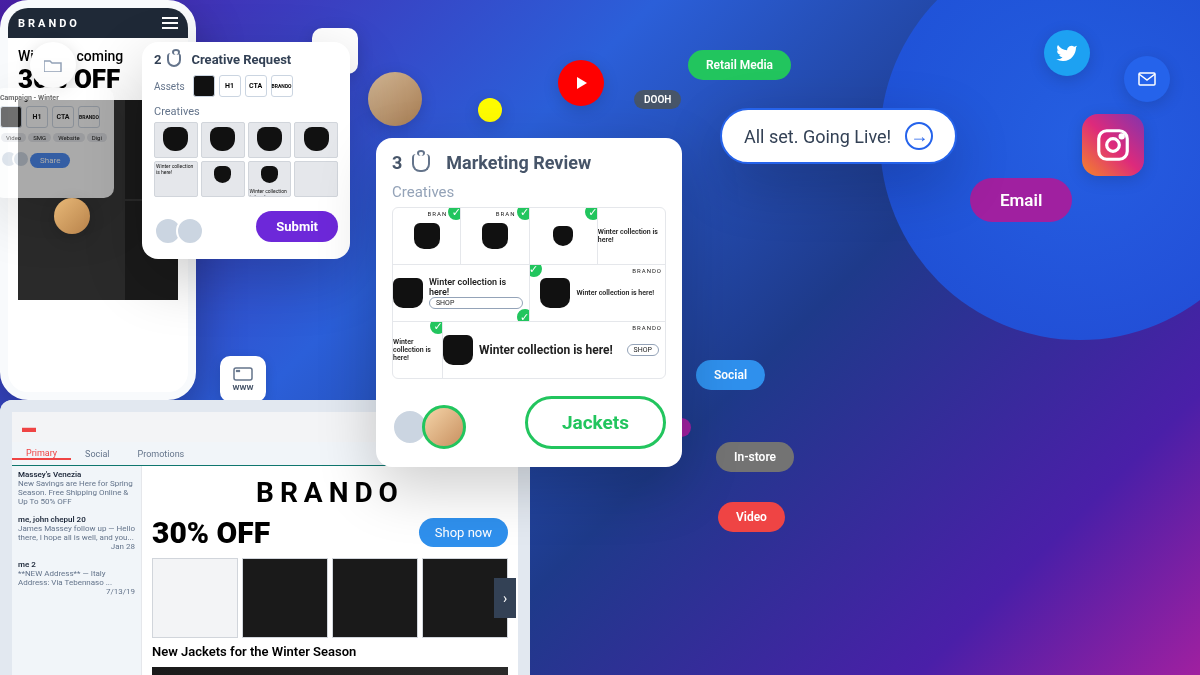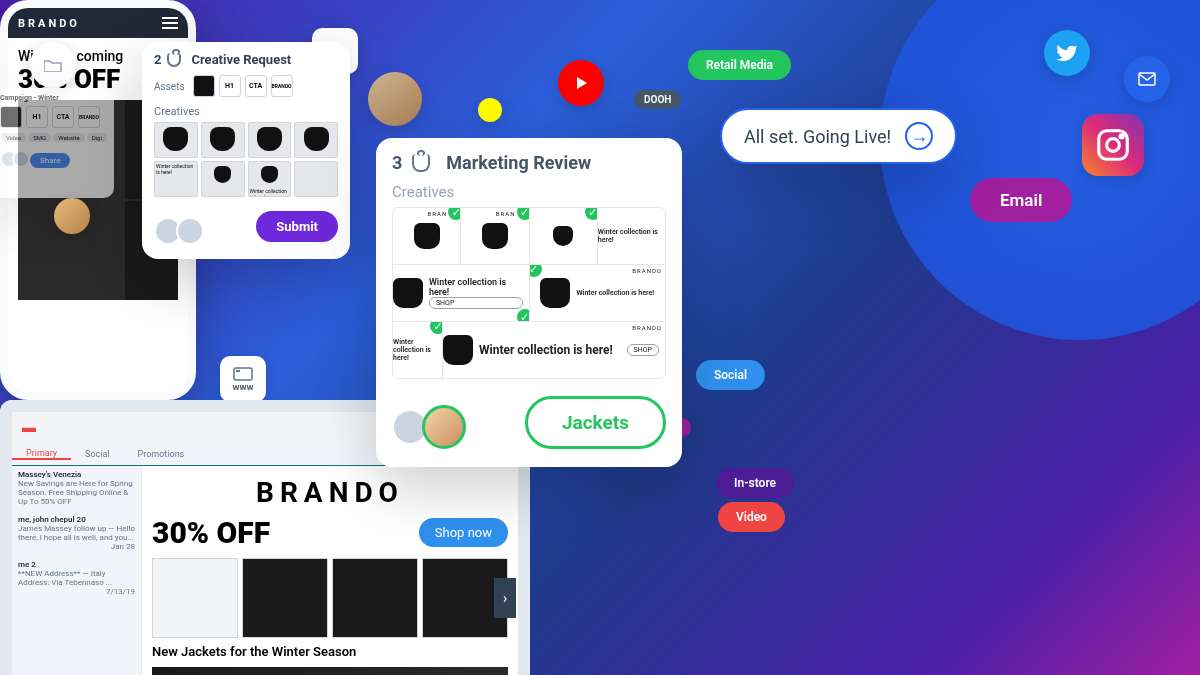--- a/index.html
+++ b/index.html
@@ -109,21 +109,21 @@
 </head>
 <body>
 
 <div class="blob1"></div>
 <div class="blob2"></div>
 
 <span class="pill" style="background:#22c55e;left:688px;top:50px">Retail Media</span>
 <span class="pill sm" style="background:#475569;left:634px;top:90px">DOOH</span>
 <span class="pill" style="background:#2f90ed;left:696px;top:360px">Social</span>
 <span class="pill sm" style="background:#a020a0;left:652px;top:418px">CTV</span>
-<span class="pill" style="background:#4c1d95;left:716px;top:468px">In-store</span>
+<span class="pill" style="background:#737373;left:716px;top:442px">In-store</span>
 <span class="pill" style="background:#ef4444;left:718px;top:502px">Video</span>
 <span class="pill" style="background:#a020a0;left:970px;top:178px;font-size:17px;padding:12px 30px">Email</span>
 <span class="pill" style="background:#ef2d7b;left:42px;top:524px">In-App</span>
 
 <div class="float-ico" style="left:30px;top:42px">
     <svg width="18" height="14" viewBox="0 0 18 14">
       <path d="M1 3h5l2 2h9v8a1 1 0 0 1-1 1H1a1 1 0 0 1-1-1V3z" fill="none" stroke="#94a3b8" stroke-width="1.5"></path>
     </svg>
   </div>
 <div class="float-ico" style="left:312px;top:28px;border-radius:10px">

